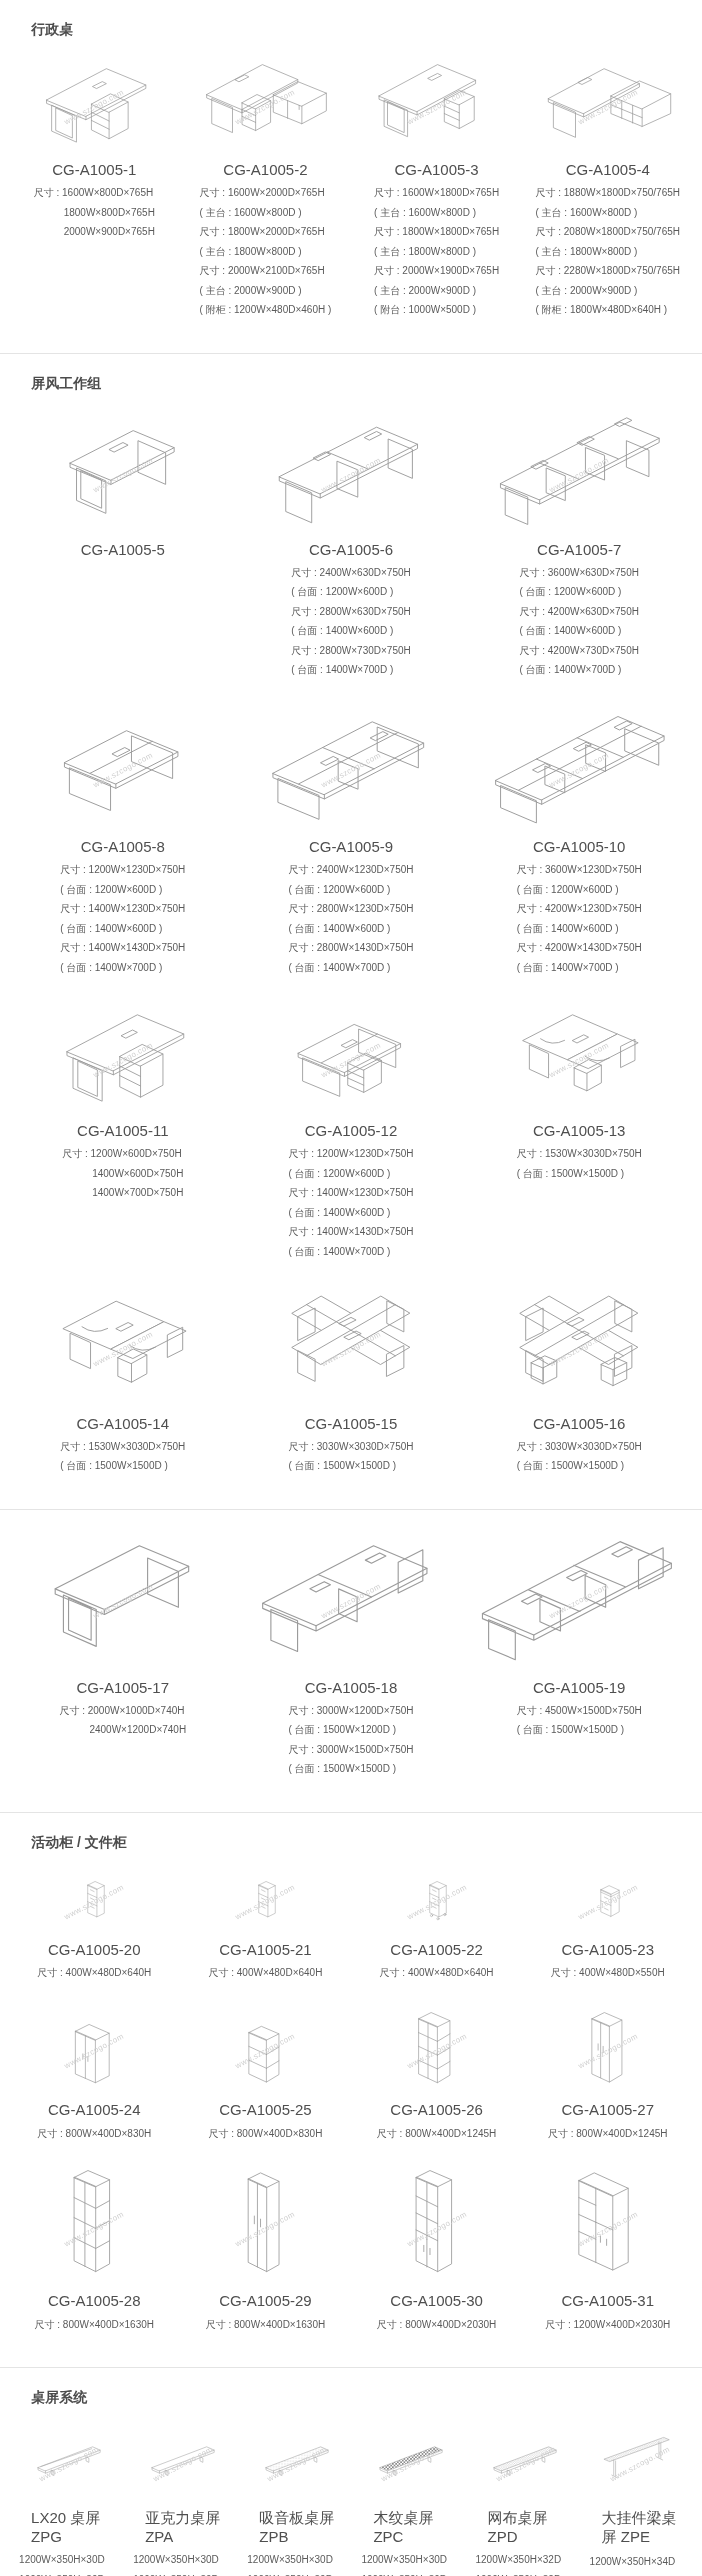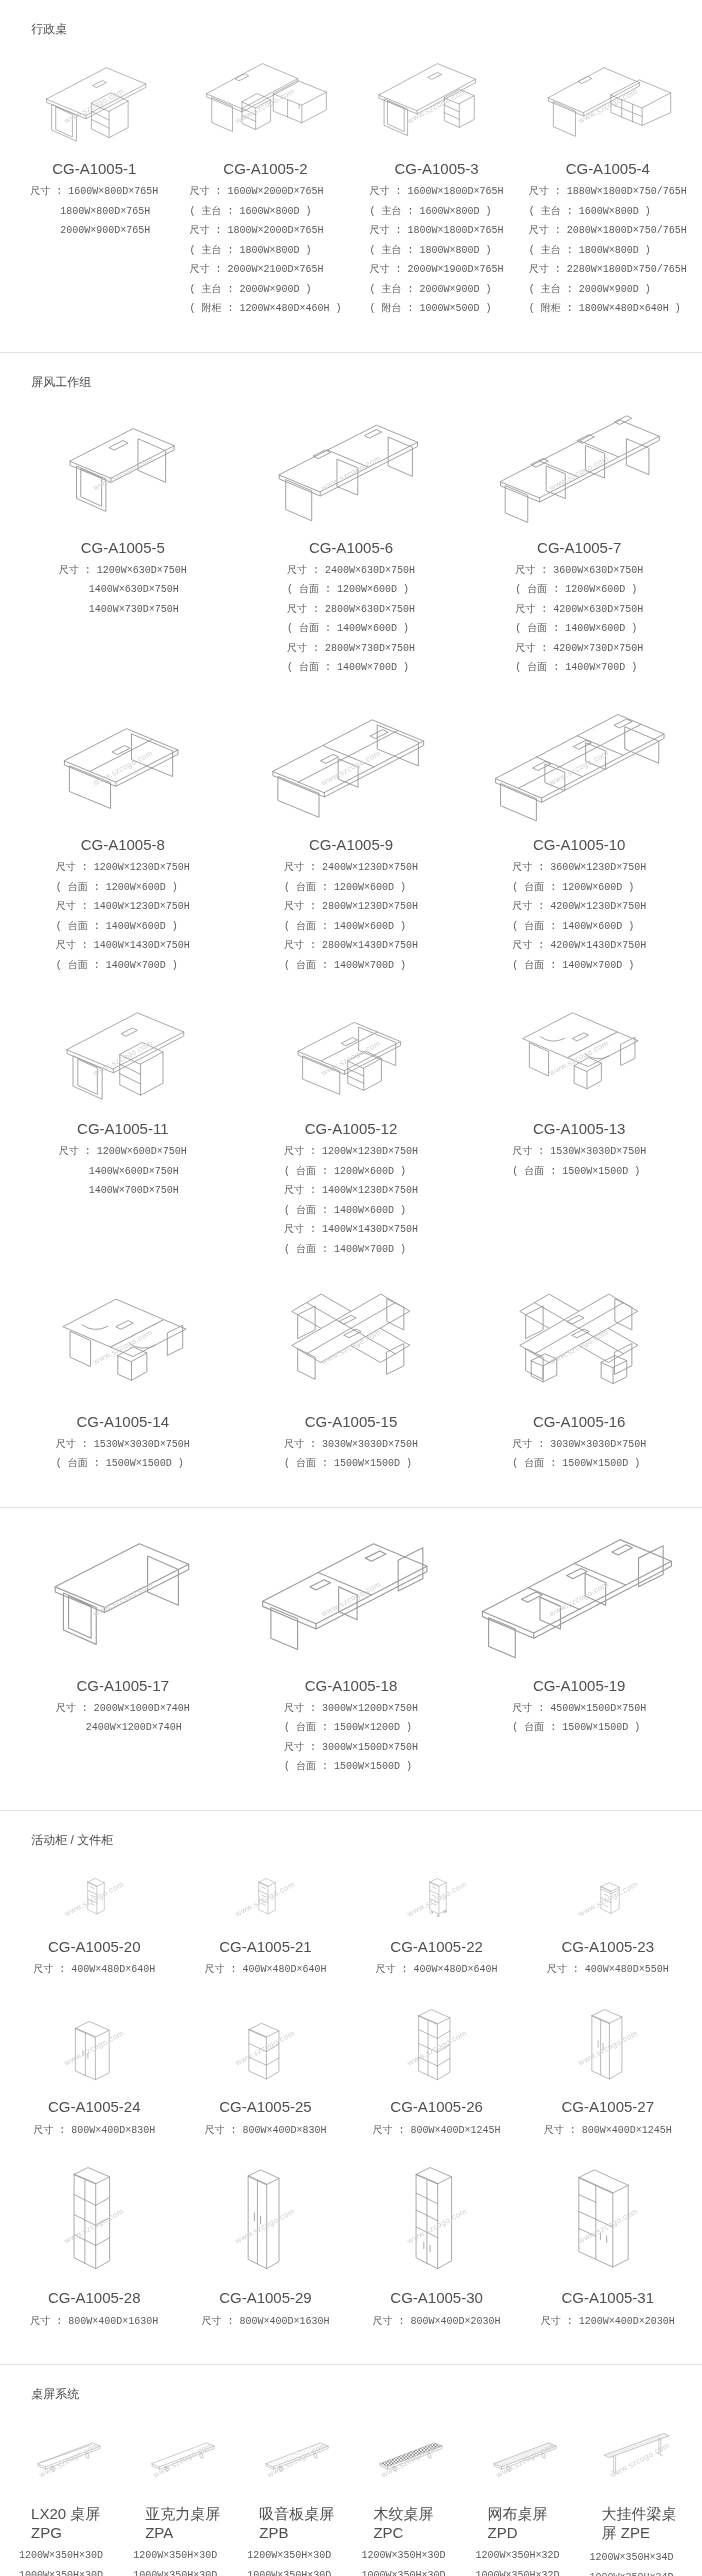--- a/index.html
+++ b/index.html
@@ -1,32 +1,32 @@
 <!DOCTYPE html>
 <html style="font-size:14px"><head>
 <meta charset="utf-8">
 <style>
   html,body{margin:0;padding:0;background:#fff;}
   body{width:702px;font-family:"Liberation Sans",sans-serif;color:#555;}
   .page{width:702px;}
   .sec{padding:0 8.7px 5.2px;}
-  .sec-title{font-size:12px;font-weight:400;color:#4c4c4c;margin:21px 0 5.2px 22.5px;}
+  .sec-title{font-size:14px;font-weight:700;color:#4c4c4c;margin:21px 0 5.2px 22.5px;}
   .rule{border:none;border-top:0.9px solid #e4e4e4;margin:17.3px 0 0;}
   .grid{display:grid;}
   .g4{grid-template-columns:repeat(4,1fr);}
   .g3{grid-template-columns:repeat(3,1fr);}
   .g6{grid-template-columns:repeat(6,1fr);}
   .cell{text-align:center;padding:7px 3.5px 10.4px;}
   .art{position:relative;display:flex;align-items:flex-end;justify-content:center;}
   .art svg{width:94%;height:100%;fill:none;stroke:#9b9b9b;stroke-width:1.1;stroke-linejoin:round;stroke-linecap:round;}
   .wm{position:absolute;left:50%;top:55%;transform:translate(-50%,-50%) rotate(-28deg);
       font-size:7.8px;color:#cfcfcf;letter-spacing:0.4px;white-space:nowrap;pointer-events:none;}
   .model{font-size:15px;color:#4f4f4f;margin-top:7.8px;}
   .dims{display:inline-block;text-align:left;font-size:10px;line-height:1.95;color:#5a5a5a;
-        margin-top:5.2px;white-space:pre-wrap;font-family:Liberation Mono, monospace;}
+        margin-top:5.2px;white-space:pre-wrap;}
   .h120 .art{height:102px;} .h150 .art{height:128px;} .h155 .art{height:133px;}
   .h140 .art{height:120px;} .h180 .art{height:154px;} .h80 .art{height:69px;}
   .h110 .art{height:94px;} .h145 .art{height:124px;} .h95 .art{height:82px;}
   .leftlab .model{text-align:left;margin-left:12px;}
   .leftlab .cell{text-align:left;padding-left:10.4px;}
 </style>
 </head>
 <body>
 
 <svg width="0" height="0" style="position:absolute" aria-hidden="true">
@@ -411,23 +411,20 @@
     <div class="sec-title">屏风工作组</div>
     <div class="grid g3 h150">
       <div class="cell">
         <div class="art">
           <svg viewBox="0 0 200 150">
               <use href="#s-bench1"></use>
             </svg>
           <span class="wm">www.szcogo.com</span>
         </div>
         <div class="model">CG-A1005-5</div>
-        <div><span class="dims">尺寸 : 1200W×630D×750H
-　　　1400W×630D×750H
-　　　1400W×730D×750H</span></div>
       </div>
       <div class="cell">
         <div class="art">
           <svg viewBox="0 0 200 150">
               <use href="#s-bench2"></use>
             </svg>
           <span class="wm">www.szcogo.com</span>
         </div>
         <div class="model">CG-A1005-6</div>
         <div><span class="dims">尺寸 : 2400W×630D×750H

